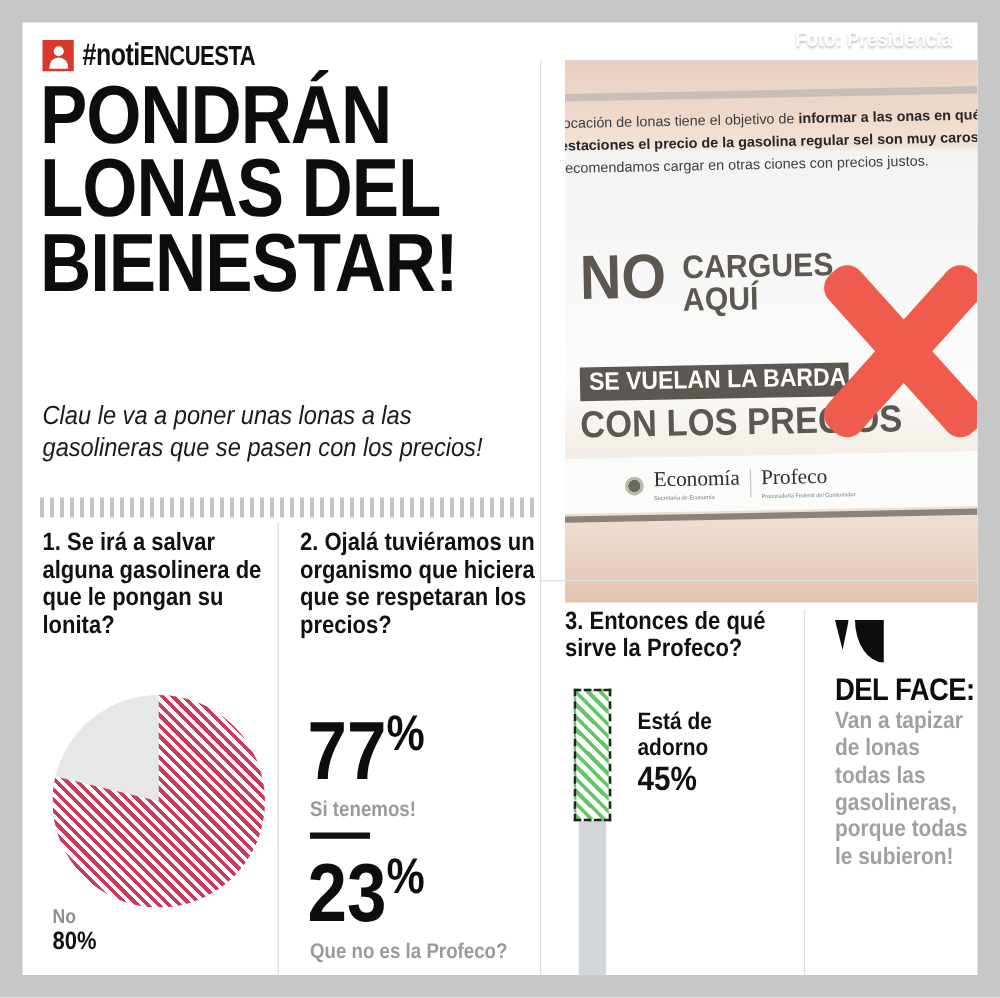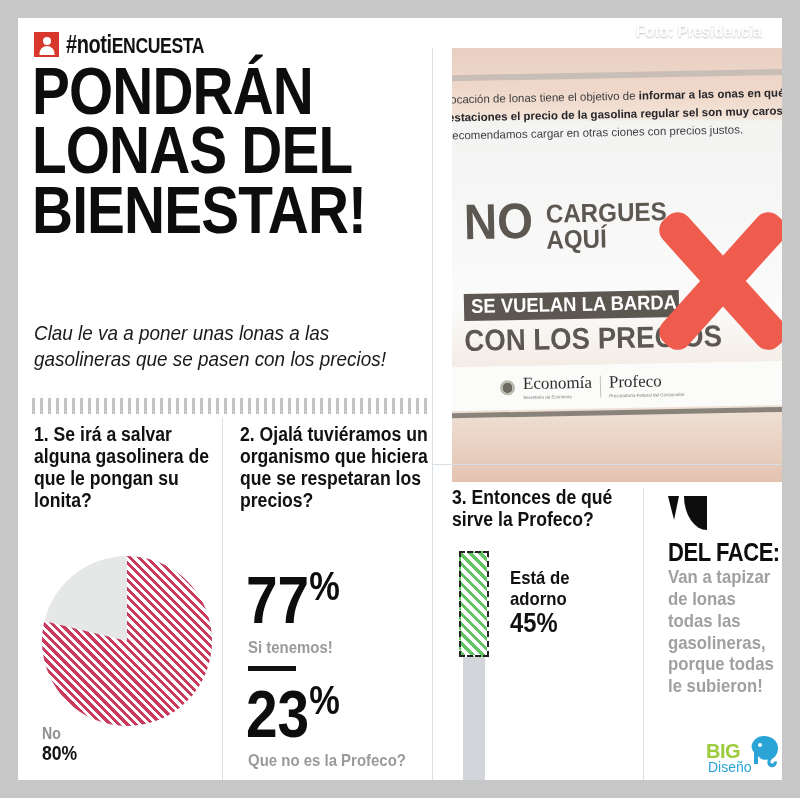--- a/index.html
+++ b/index.html
@@ -341,24 +341,14 @@
     <span class="vl">45%</span>
   </div>
 
   <div class="quote-icon">
     <div class="q1m"></div>
       <div class="q2m"></div>
   </div>
   <div class="delface-title">DEL FACE:</div>
   <div class="delface-body">Van a tapizar de lonas todas las gasolineras, porque todas le subieron!</div>
 
-  <div class="biglogo">
-    <svg class="eleph" viewBox="0 0 30 34">
-      <path d="M14 2 C22 2 28 7 28 14 C28 20 25 23 22 25 C20 26.5 20 29 21.5 29.5 C23 30 24 29 24 27.5
-               L27 27.5 C27 32 23.5 34 20.5 33 C17.5 32 16.5 28.5 18 25.5
-               C14 26.5 10 25 8 22 L8 30 L4 30 L4 18 C2 16 1 13 2 10 C4 5 8 2 14 2 Z" fill="#2aa3d6"></path>
-      <circle cx="10" cy="11" r="2" fill="#ffffff"></circle>
-    </svg>
-    <div class="big-txt">BIG</div>
-    <div class="dis-txt">Diseño</div>
-  </div>
 
 </div>
 
 </body></html>

